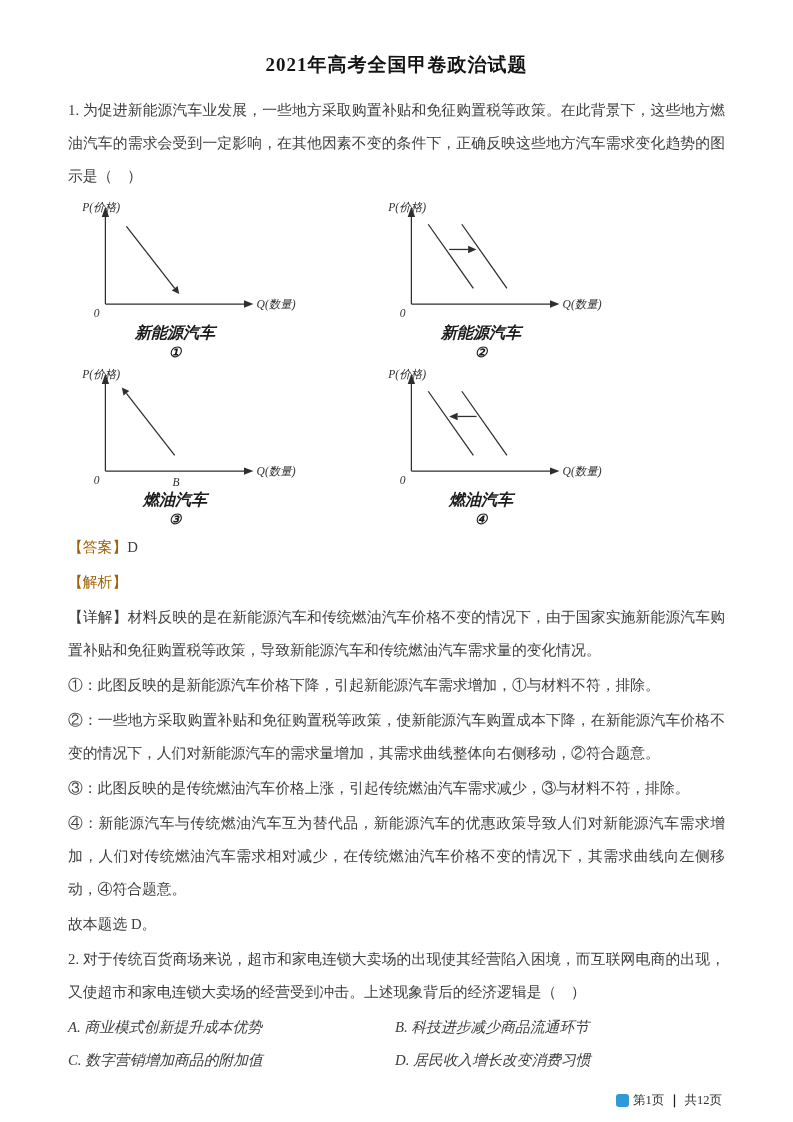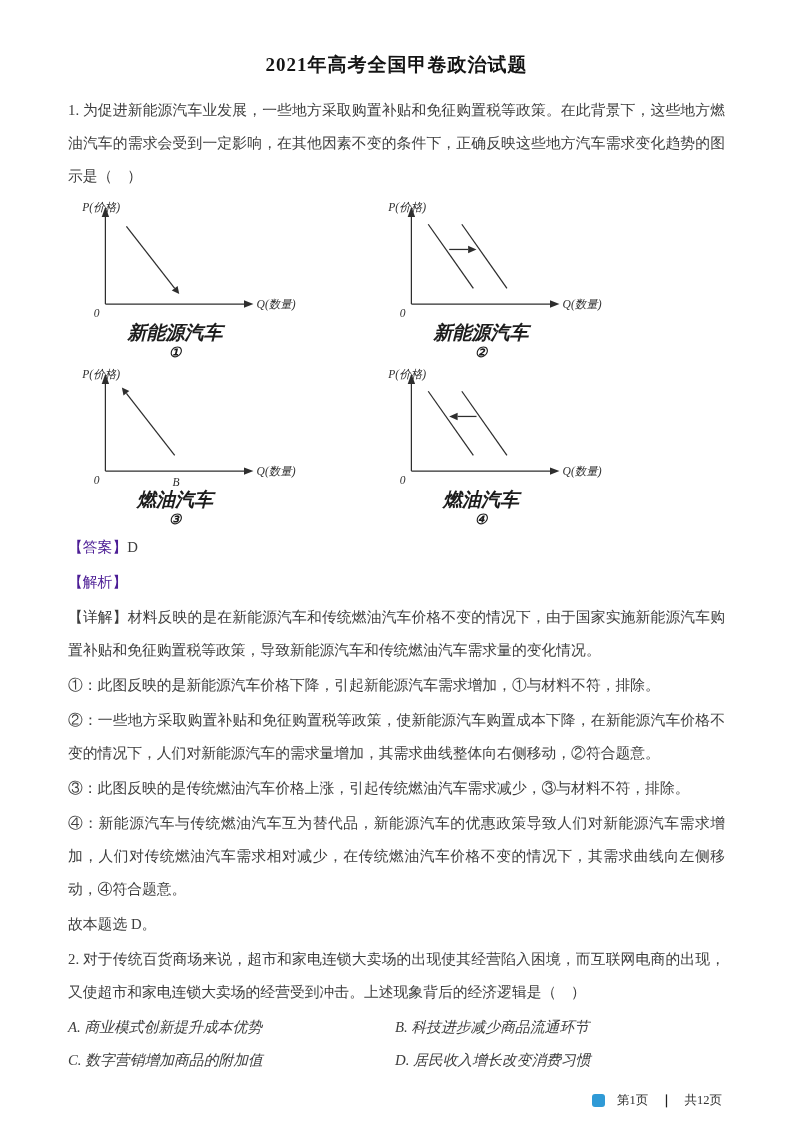--- a/index.html
+++ b/index.html
@@ -3,39 +3,39 @@
 <meta charset="utf-8">
 <style>
   html,body{margin:0;padding:0;background:#ffffff;}
   .page{
     position:relative;width:793px;height:1122px;margin:0 auto;background:#ffffff;
     color:#3d3d3d;padding:52px 68px 0 68px;box-sizing:border-box;overflow:hidden;
     font-family:"Liberation Serif","DejaVu Serif",serif;
   }
   .title{text-align:center;font-size:19px;font-weight:bold;color:#141414;margin:0 0 16px 0;letter-spacing:1px;}
   .para{font-size:14.8px;line-height:33px;text-align:justify;margin:0 0 2px 0;}
-  .blue{color:#4c1d95;}
+  .blue{color:#a16207;}
   figure{margin:0;}
 
   .charts{display:grid;grid-template-columns:306px 306px;margin:6px 0 2px 8px;row-gap:4px;font-style:italic;}
   .chart{width:252px;}
   .chart-svg{display:block;width:252px;height:124px;}
   .chart-caption{width:198px;text-align:center;}
-  .chart-name{font-size:19px;font-weight:bold;color:#1c1c1c;line-height:20px;}
+  .chart-name{font-size:16px;font-weight:bold;color:#1c1c1c;line-height:20px;}
   .chart-num{font-size:14px;font-weight:bold;color:#1c1c1c;line-height:19px;}
   .svg-text{font-family:"Liberation Serif","DejaVu Serif",serif;font-size:11px;fill:#2e2e2e;}
   .axis,.curve{stroke:#2e2e2e;stroke-width:1.2;fill:none;}
   .arrowfill{fill:#2e2e2e;stroke:none;}
 
   .options4{display:flex;font-size:14.8px;line-height:33px;margin-top:4px;}
   .options4 .option{width:163px;}
   .options2{display:grid;grid-template-columns:327px 1fr;font-size:14.8px;line-height:33px;font-style:italic;}
 
   .footer{
-    position:absolute;right:71px;bottom:13px;display:flex;align-items:center;gap:12px;
+    position:absolute;right:71px;bottom:13px;display:flex;align-items:center;gap:4px;
     font-size:12.5px;color:#2f2f2f;font-family:"Liberation Serif","DejaVu Serif",serif;
   }
   .footer-icon{width:13px;height:13px;border-radius:3px;background:#2f9ad6;}
   .footer .sep{font-weight:bold;color:#1f1f1f;}
 </style>
 </head>
 <body>
 
 <div class="page">
 

